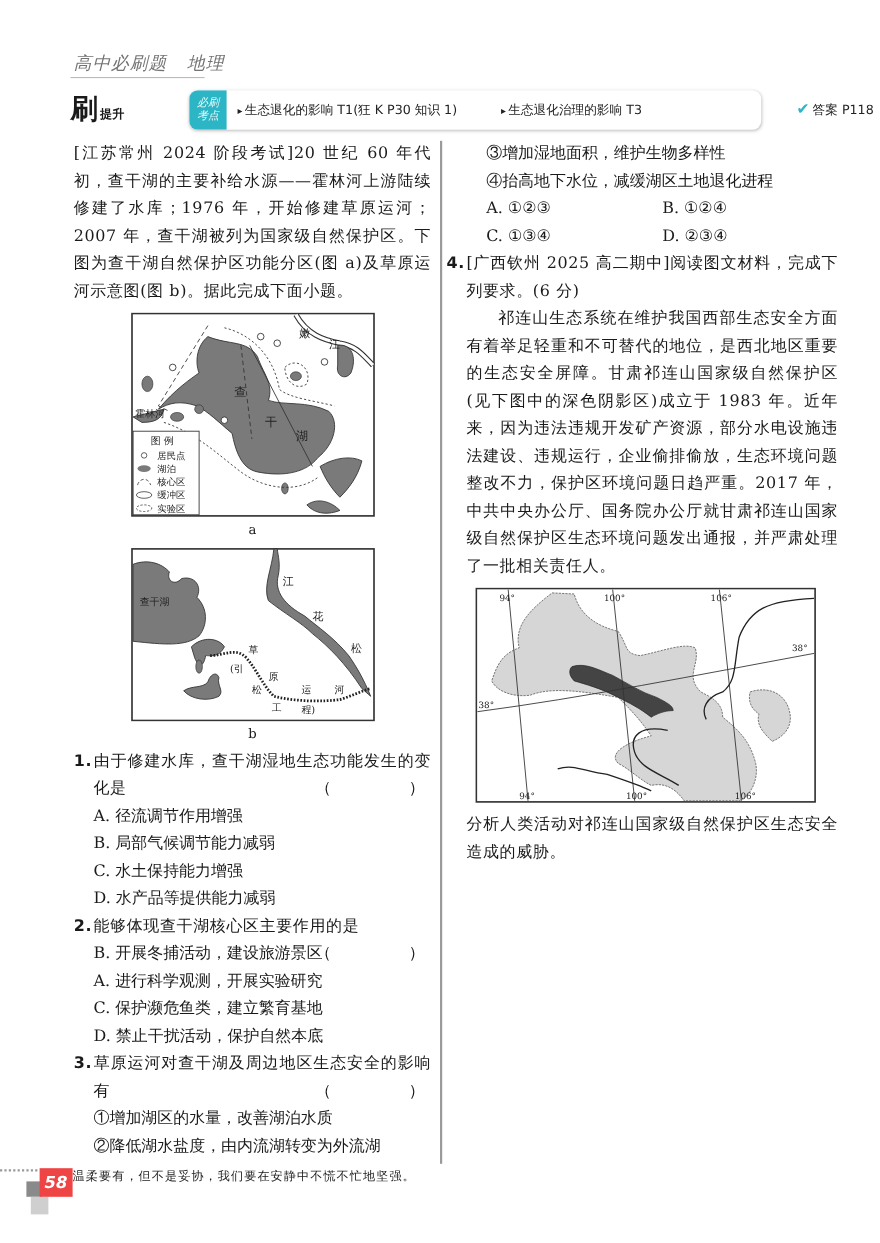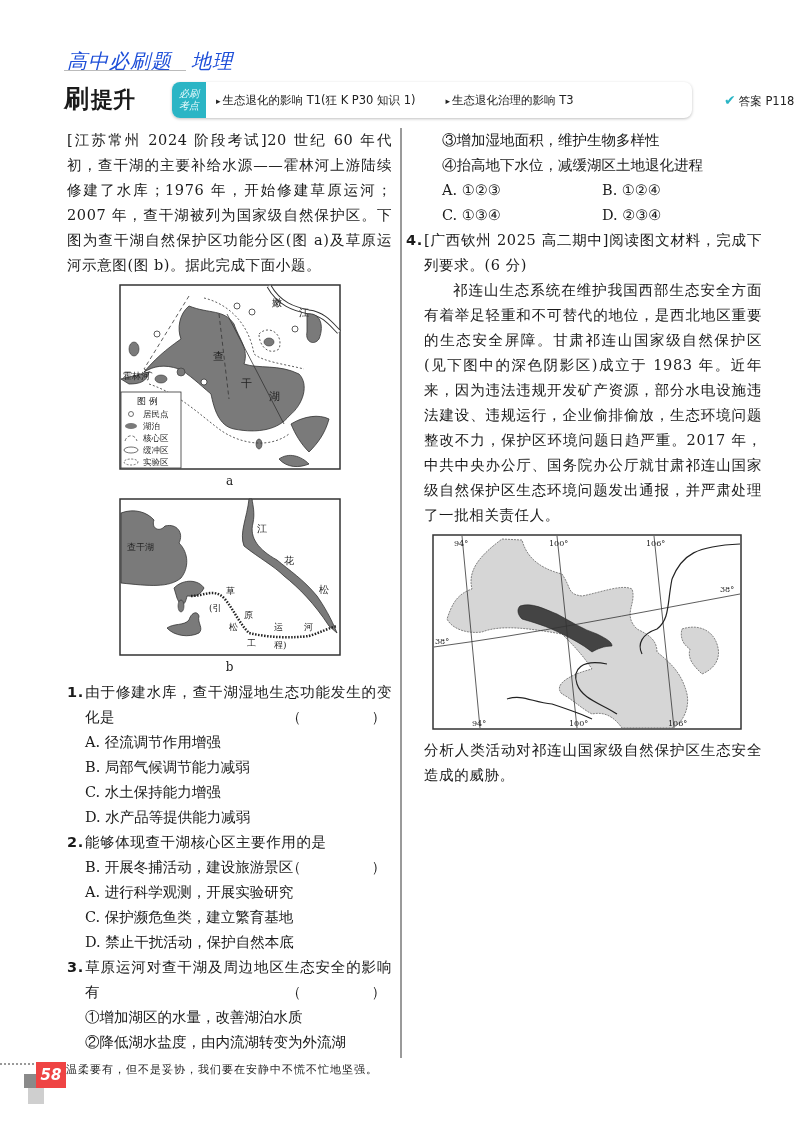--- a/index.html
+++ b/index.html
@@ -1,26 +1,26 @@
 <!DOCTYPE html>
 <html><head>
 <meta charset="utf-8">
 <style>
   * { margin:0; padding:0; box-sizing:border-box; }
   html, body { width:800px; height:1130px; background:#ffffff; overflow:hidden; }
   body { position:relative; font-family:"DejaVu Serif","Liberation Serif",serif; color:#1a1a1a; }
 
-  .running-head { position:absolute; left:67px; top:48px; font-family:"DejaVu Sans","Liberation Sans",sans-serif; font-style:italic; font-size:20px; color:#1d4ed8; letter-spacing:1px; }
+  .running-head { position:absolute; left:67px; top:48px; font-family:"DejaVu Sans","Liberation Sans",sans-serif; font-style:italic; font-size:16px; color:#737373; letter-spacing:1px; }
   .running-head span { margin-right:12px; }
   .running-rule { position:absolute; left:64px; top:70px; width:122px; height:1px; background:#bbb; }
 
   .section-bar { position:absolute; left:64px; top:82px; height:36px; width:700px; }
   .section-title { position:absolute; left:0; top:0; font-family:"DejaVu Sans","Liberation Sans",sans-serif; font-weight:bold; color:#1a1a1a; }
   .section-title .big { font-size:25px; }
-  .section-title .small { font-size:22px; margin-left:2px; }
+  .section-title .small { font-size:11px; margin-left:2px; }
   .kaodian-box { position:absolute; left:108px; top:0; width:520px; height:36px; border-radius:8px; box-shadow:0 1px 3px rgba(0,0,0,0.25); background:#fff; display:flex; align-items:center; overflow:hidden; }
   .kaodian-tag { width:34px; height:36px; background:#2bb5c5; color:#e9fbfd; font-size:10px; font-style:italic; display:flex; flex-direction:column; align-items:center; justify-content:center; line-height:12px; font-family:"DejaVu Serif",serif; }
   .kaodian-item { font-family:"DejaVu Sans","Liberation Sans",sans-serif; font-size:11.5px; color:#222; margin-left:10px; white-space:nowrap; }
   .kaodian-item::before { content:"▸"; font-size:9px; margin-right:2px; }
   .answer-ref { position:absolute; left:660px; top:10px; font-family:"DejaVu Sans","Liberation Sans",sans-serif; font-size:11.5px; color:#222; white-space:nowrap; }
   .answer-ref .check { color:#2bb5c5; font-weight:bold; font-size:14px; margin-right:3px; }
 
   .col-divider { position:absolute; left:400px; top:128px; width:2px; height:930px; background:#9a9a9a; }
 
   .col { position:absolute; font-size:14.5px; line-height:25px; }
@@ -58,21 +58,21 @@
 <div class="section-bar">
   <div class="section-title">
     <span class="big">刷</span><span class="small">提升</span>
   </div>
   <div class="kaodian-box">
     <div class="kaodian-tag">
       <span>必刷</span>
       <span>考点</span>
     </div>
     <span class="kaodian-item">生态退化的影响 T1(狂 K P30 知识 1)</span>
-    <span class="kaodian-item" style="margin-left:30px">生态退化治理的影响 T3</span>
+    <span class="kaodian-item" style="margin-left:40px">生态退化治理的影响 T3</span>
   </div>
   <div class="answer-ref">
     <span class="check">✔</span><span>答案 P118</span>
   </div>
 </div>
 
 <div class="col-divider"></div>
 
 <div class="col col-left">
   <p class="para">[江苏常州 2024 阶段考试]20 世纪 60 年代初，查干湖的主要补给水源——霍林河上游陆续修建了水库；1976 年，开始修建草原运河；2007 年，查干湖被列为国家级自然保护区。下图为查干湖自然保护区功能分区(图 a)及草原运河示意图(图 b)。据此完成下面小题。</p>

